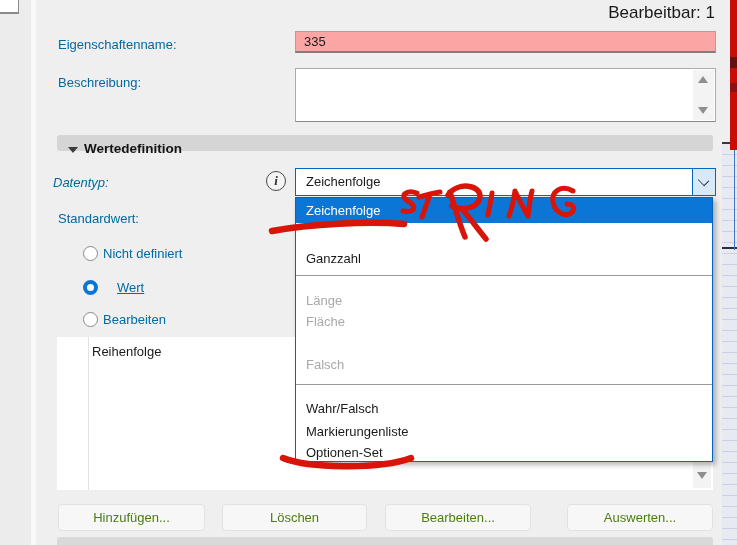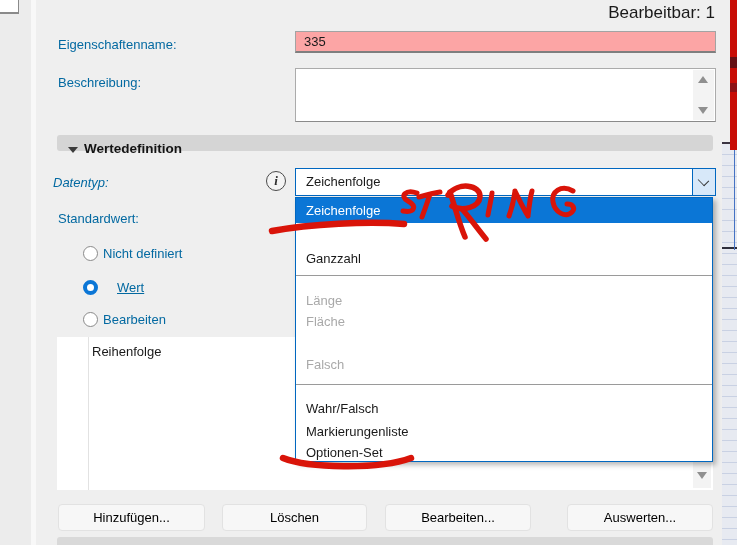--- a/index.html
+++ b/index.html
@@ -56,21 +56,21 @@
   .radio{position:absolute;width:15px;height:15px;border-radius:50%;box-sizing:border-box;background:#fff;border:1px solid #8a8a8a;}
   .radio.on{border:4.5px solid #0b76d6;}
 
   .list-panel{position:absolute;left:57px;top:337px;width:656px;height:153px;background:#fff;z-index:1;}
   .list-divider{position:absolute;left:31px;top:0;width:1px;height:100%;background:#e2e2e2;}
   .list-header{position:absolute;left:35px;top:7px;font-size:13px;color:#1a1a1a;text-align:center;}
   .list-scroll{position:absolute;right:2px;bottom:2px;width:18px;height:26px;background:#f3f3f3;}
   .list-scroll .tri-down{left:4px;bottom:9px;}
 
   .btn{position:absolute;top:504px;height:27px;box-sizing:border-box;background:#f7f7f7;border:1px solid #e2e2e2;border-radius:4px;
-    font-size:13px;color:#000000;display:flex;align-items:center;justify-content:center;font-family:"Liberation Sans",sans-serif;}
+    font-size:13px;color:#4d7c0f;display:flex;align-items:center;justify-content:center;font-family:"Liberation Sans",sans-serif;}
 
   .bottom-bar{position:absolute;left:57px;top:537px;width:656px;height:8px;background:#d9d9d9;border-radius:3px 3px 0 0;}
 
   .annot-svg{position:absolute;left:0;top:0;width:737px;height:545px;z-index:10;pointer-events:none;}
   .sr{position:absolute;width:1px;height:1px;overflow:hidden;clip:rect(0 0 0 0);white-space:nowrap;}
 </style>
 </head>
 <body>
 
 <div class="screen">

